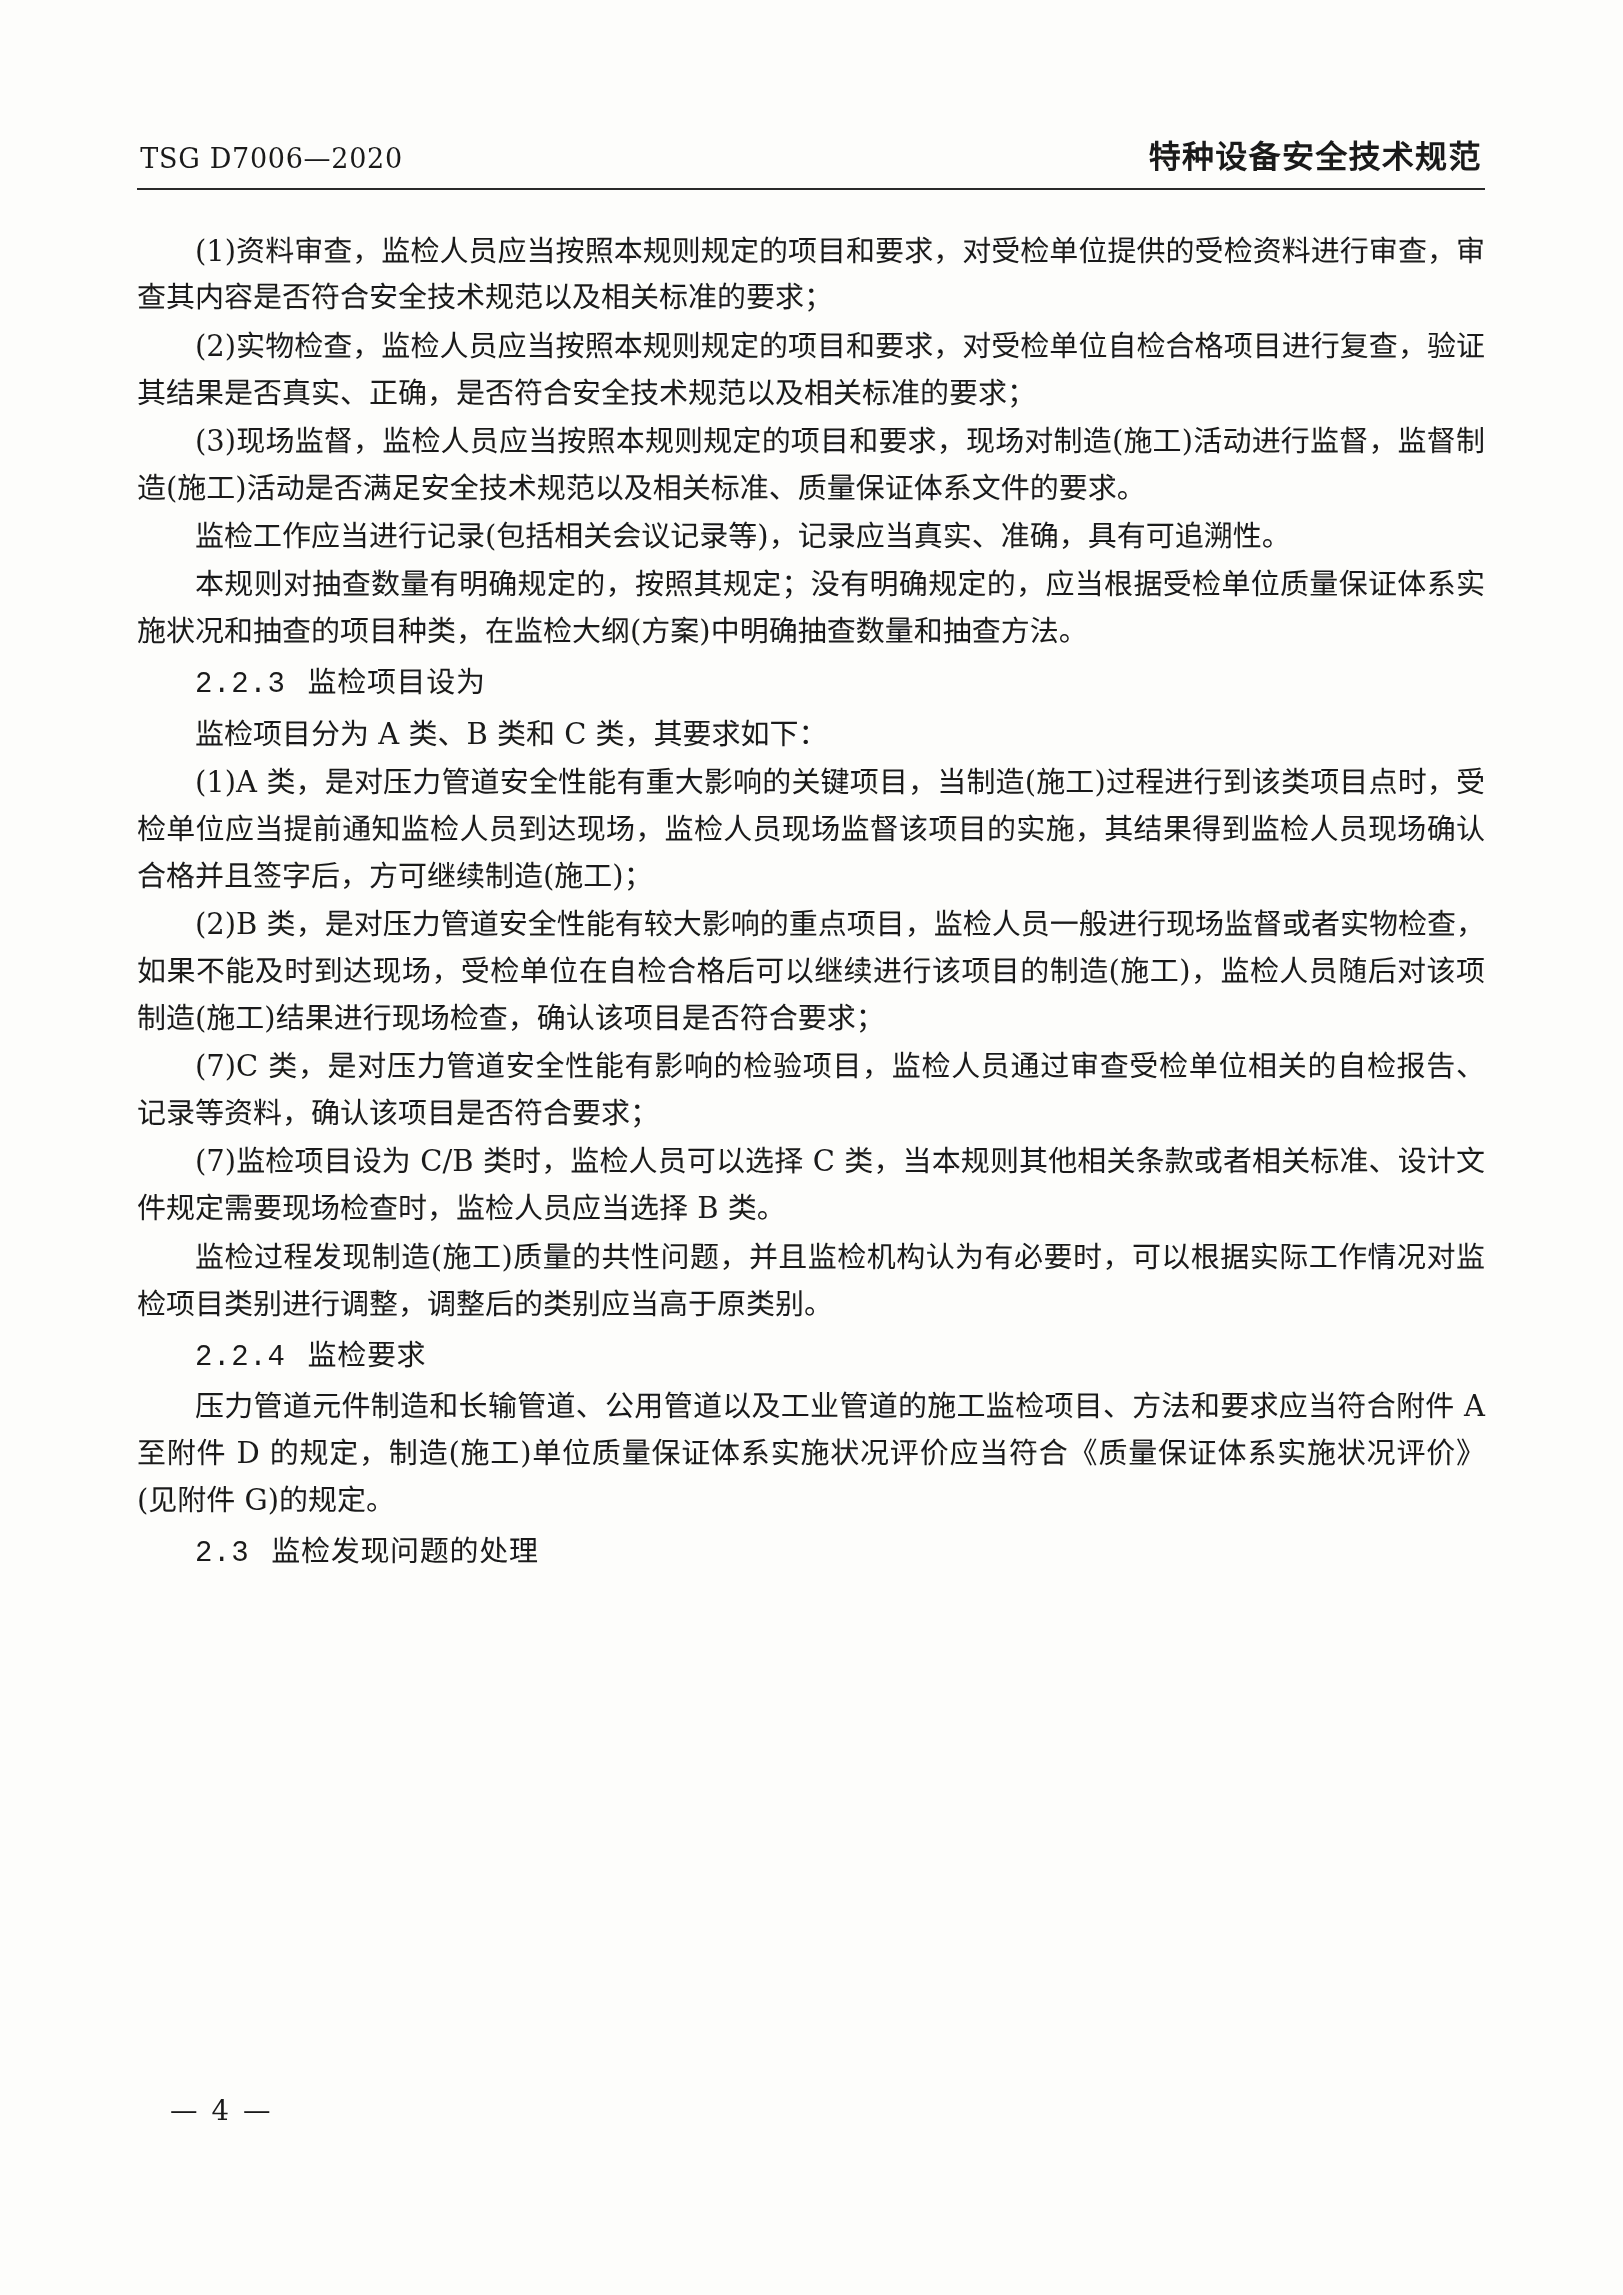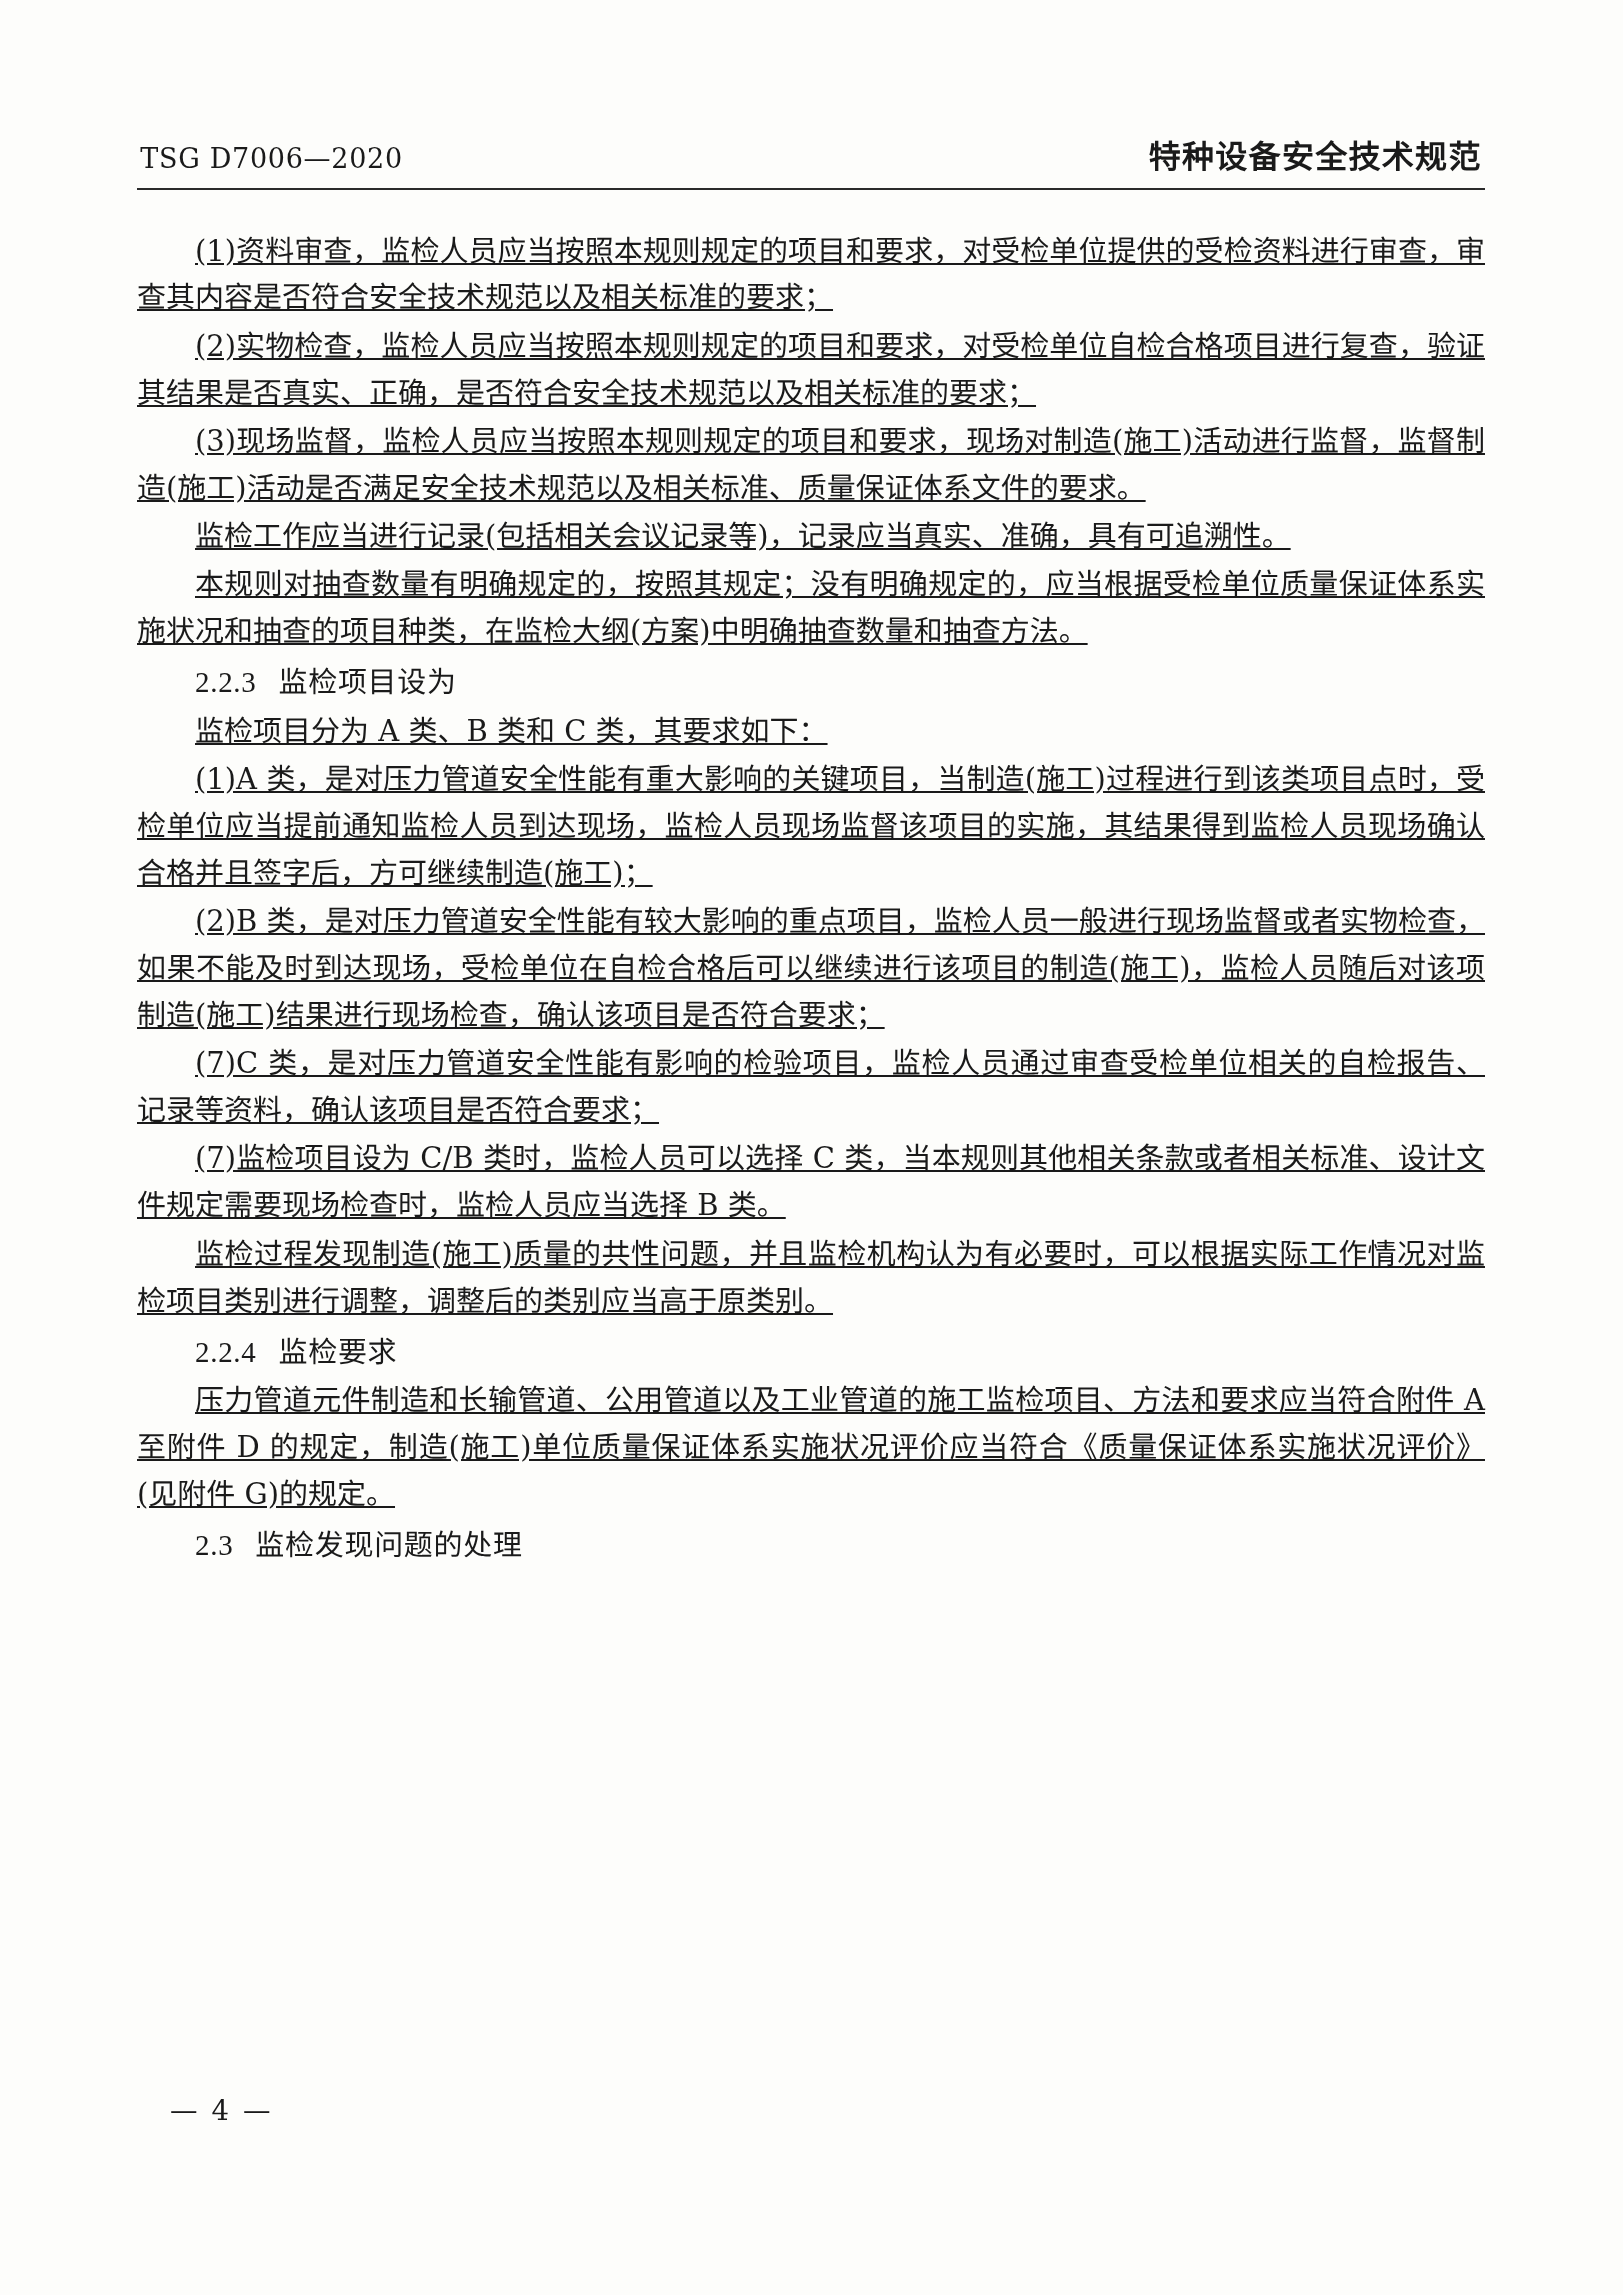--- a/index.html
+++ b/index.html
@@ -52,30 +52,29 @@
   .body-text {
     margin-top: 38px;
     font-size: 29px;
     line-height: 1.62;
     text-align: justify;
     text-justify: inter-ideograph;
   }
   .para {
     margin: 0 0 1.3px 0;
     text-indent: 58px;
-    text-decoration: underline;
   }
   .heading {
     margin: 3.9px 0 1.3px 0;
     text-indent: 58px;
     letter-spacing: 0.7px;
   }
   .heading .num {
     margin-right: 22px;
-    font-family: Liberation Serif, serif;
+    font-family: Liberation Mono, monospace;
   }
   .footer {
     position: absolute;
     left: 137px;
     top: 2094px;
     width: 1348px;
     font-size: 27.5px;
     font-family: "DejaVu Serif", "Liberation Serif", serif;
   }
   .footer-page {

